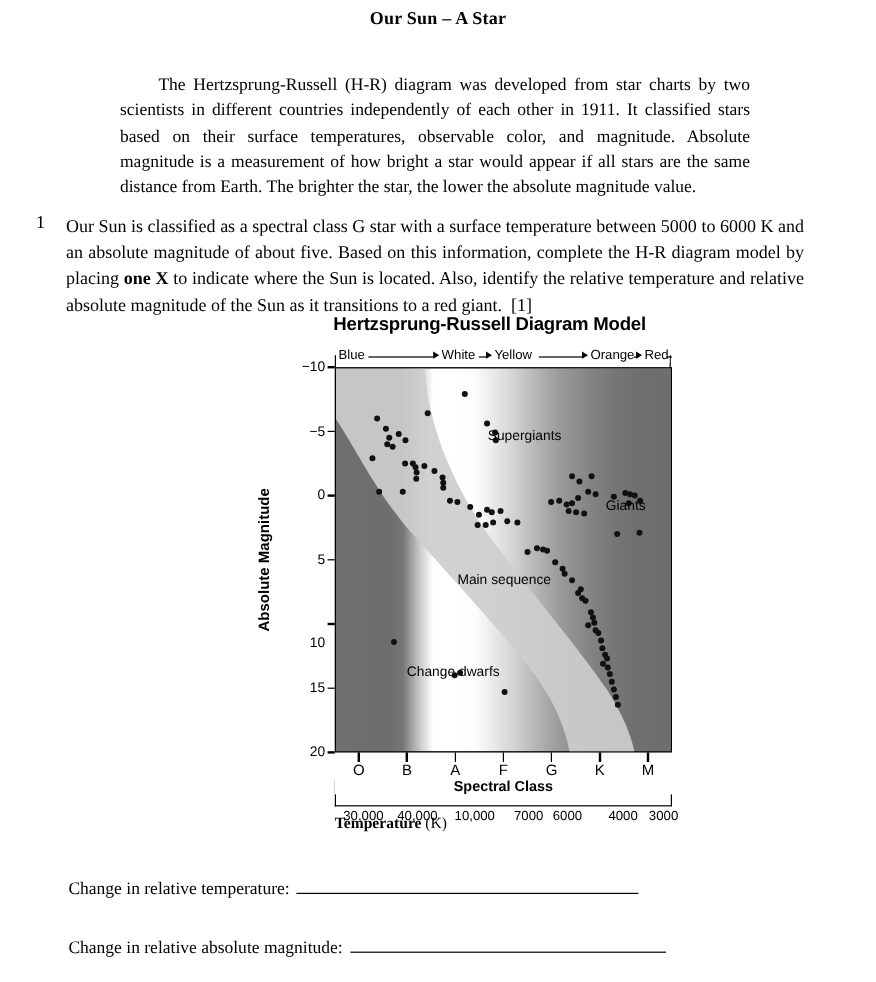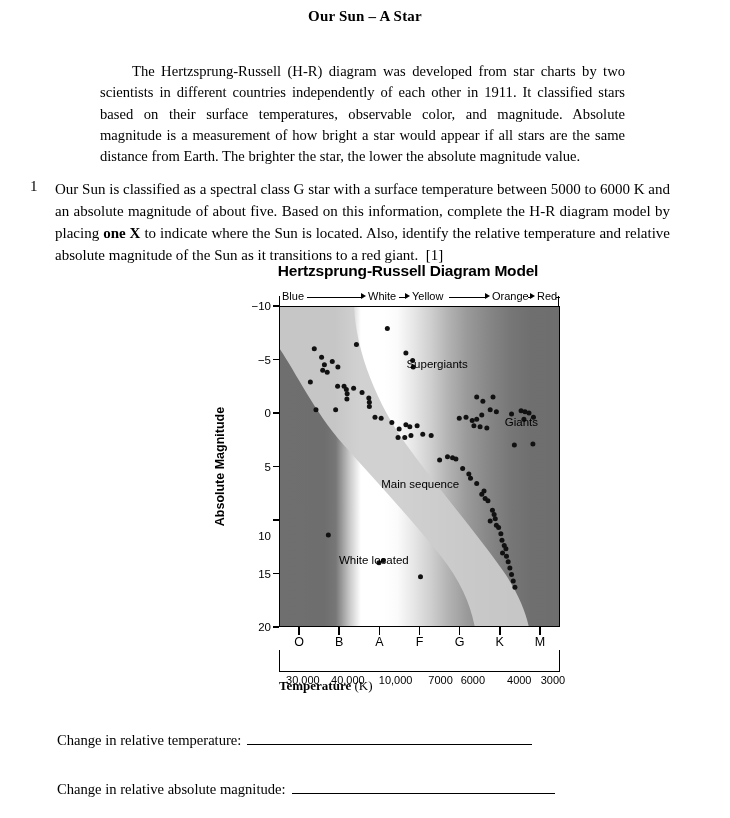--- a/index.html
+++ b/index.html
@@ -313,21 +313,21 @@
           <circle cx="252.90" cy="136.96" r="2.5" fill="#111"></circle>
           <circle cx="48.33" cy="227.91" r="2.5" fill="#111"></circle>
           <circle cx="98.91" cy="255.73" r="2.5" fill="#111"></circle>
           <circle cx="103.41" cy="253.59" r="2.5" fill="#111"></circle>
           <circle cx="140.50" cy="269.64" r="2.5" fill="#111"></circle>
         </svg>
       <div class="ann" id="ann-layer" style="position: absolute; left: 0px; top: 0px; width: 281px; height: 321px;">
           <div class="ann" style="left: 126.45px; top: 50.78px;">Supergiants</div>
           <div class="ann" style="left: 224.8px; top: 108.56px;">Giants</div>
           <div class="ann" style="left: 101.16px; top: 170.62px;">Main sequence</div>
-          <div class="ann" style="left: 59.01px; top: 246.59px;">White located</div>
+          <div class="ann" style="left: 59.01px; top: 246.59px;">Change dwarfs</div>
         </div>
     </div>
 
     <div class="xticks" id="xticks">
         <div class="xtick" style="left: 19.3214px;"></div>
         <div class="xlab" style="left: 20.0714px;">O</div>
         <div class="xtick" style="left: 59.4643px;"></div>
         <div class="xlab" style="left: 60.2143px;">B</div>
         <div class="xtick" style="left: 99.6071px;"></div>
         <div class="xlab" style="left: 100.357px;">A</div>
@@ -335,20 +335,21 @@
         <div class="xlab" style="left: 140.5px;">F</div>
         <div class="xtick" style="left: 179.893px;"></div>
         <div class="xlab" style="left: 180.643px;">G</div>
         <div class="xtick" style="left: 220.036px;"></div>
         <div class="xlab" style="left: 220.786px;">K</div>
         <div class="xtick" style="left: 260.179px;"></div>
         <div class="xlab" style="left: 260.929px;">M</div>
       </div>
 
     <div class="spectral-bracket"></div>
+    <div class="spectral-title">Spectral Class</div>
 
     <div id="tlabs">
         <div class="tlab" style="left: 259.885px;">30,000</div>
         <div class="tlab" style="left: 304.845px;">40,000</div>
         <div class="tlab" style="left: 352.615px;">10,000</div>
         <div class="tlab" style="left: 397.575px;">7000</div>
         <div class="tlab" style="left: 429.89px;">6000</div>
         <div class="tlab" style="left: 476.255px;">4000</div>
         <div class="tlab" style="left: 509.975px;">3000</div>
       </div>

